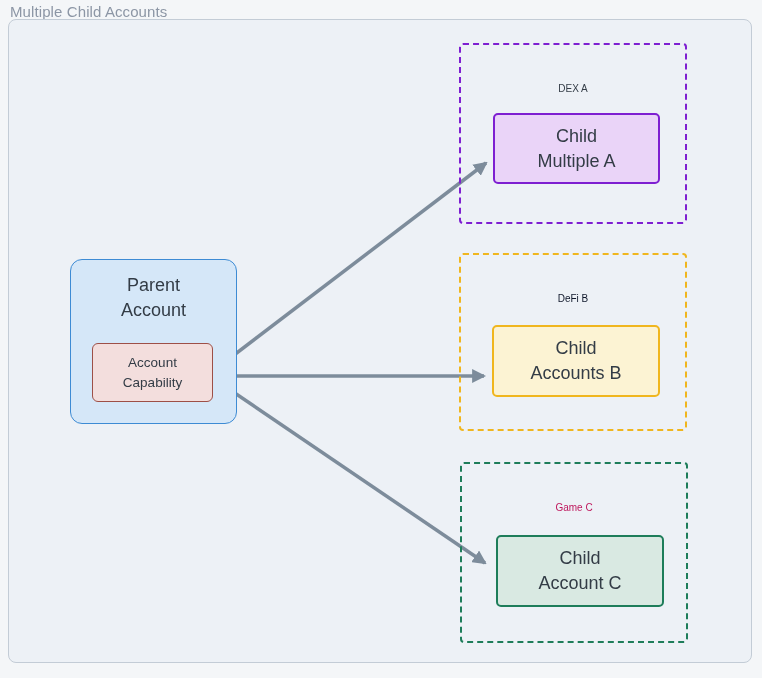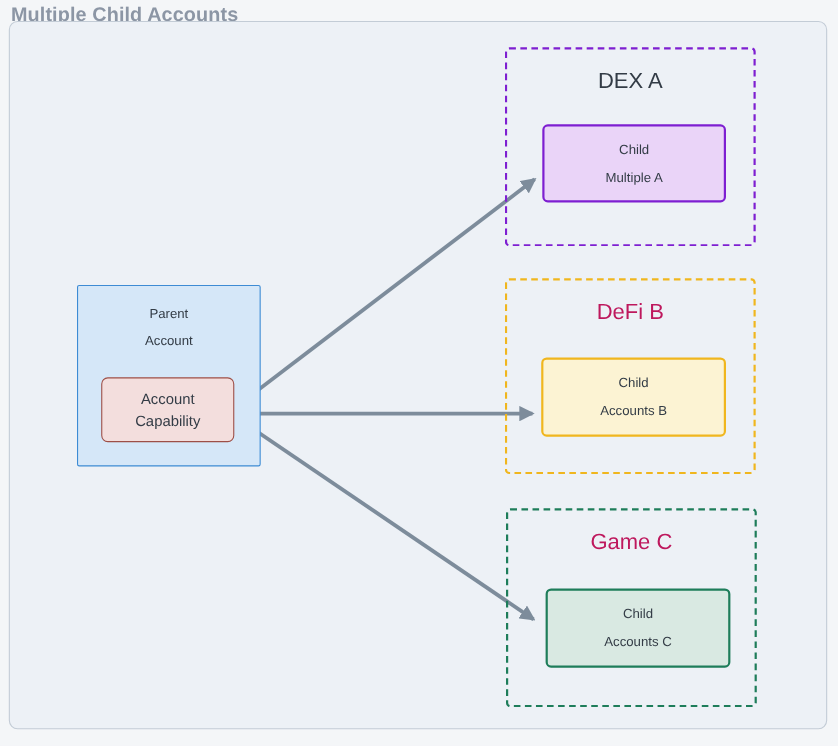--- a/index.html
+++ b/index.html
@@ -13,47 +13,47 @@
   }
   .stage {
     position: relative;
     width: 762px;
     height: 678px;
   }
   .diagram-title {
     position: absolute;
     left: 10px;
     top: 3px;
-    font-size: 18px;
-    font-weight: 700;
+    font-size: 15px;
+    font-weight: 400;
     letter-spacing: 0.1px;
   }
   .frame {
     position: absolute;
     left: 8px;
     top: 19px;
     width: 742px;
     height: 642px;
     border-radius: 8px;
     border: 1.5px solid #c3ccd6;
   }
   .node-text {
     text-align: center;
-    font-size: 12px;
+    font-size: 18px;
     line-height: 25px;
     font-weight: 500;
   }
   .parent-box {
     position: absolute;
     left: 70px;
     top: 259px;
     width: 165px;
     height: 163px;
     border: 1.5px solid;
-    border-radius: 2px;
+    border-radius: 12px;
     box-sizing: content-box;
   }
   .parent-label {
     margin-top: 13px;
   }
   .capability-box {
     position: absolute;
     left: 21px;
     top: 83px;
     width: 119px;
@@ -74,22 +74,22 @@
     width: 224px;
     height: 177px;
     border: 2px dashed;
     border-radius: 4px;
   }
   .service-group.dex  { left: 459px; top: 43px; }
   .service-group.defi { left: 459px; top: 253px; height: 174px; }
   .service-group.game { left: 460px; top: 462px; }
   .service-label {
     text-align: center;
-    margin-top: 18px;
-    font-size: 20px;
+    margin-top: 38px;
+    font-size: 10px;
     font-weight: 500;
   }
   .child-box {
     position: absolute;
     border: 2px solid;
     border-radius: 5px;
     display: flex;
     flex-direction: column;
     align-items: center;
     justify-content: center;
@@ -139,28 +139,28 @@
 
   <div class="service-group dex" style="border-color: rgb(126, 31, 209);">
     <div class="service-label" style="color: rgb(51, 60, 70);">DEX A</div>
   </div>
   <div class="child-box a node-text" style="background-color: rgb(234, 212, 248); border-color: rgb(126, 31, 209); color: rgb(51, 60, 70);">
     <div>Child</div>
     <div>Multiple A</div>
   </div>
 
   <div class="service-group defi" style="border-color: rgb(240, 182, 30);">
-    <div class="service-label" style="color: #be185d;">DeFi B</div>
+    <div class="service-label" style="color: #0f172a;">DeFi B</div>
   </div>
   <div class="child-box b node-text" style="background-color: rgb(252, 243, 211); border-color: rgb(240, 182, 30); color: rgb(51, 60, 70);">
     <div>Child</div>
     <div>Accounts B</div>
   </div>
 
   <div class="service-group game" style="border-color: rgb(30, 125, 90);">
     <div class="service-label" style="color: #be185d;">Game C</div>
   </div>
   <div class="child-box c node-text" style="background-color: rgb(217, 233, 226); border-color: rgb(30, 125, 90); color: rgb(51, 60, 70);">
     <div>Child</div>
-    <div>Accounts C</div>
+    <div>Account C</div>
   </div>
 
 </div>
 
 </body></html>

